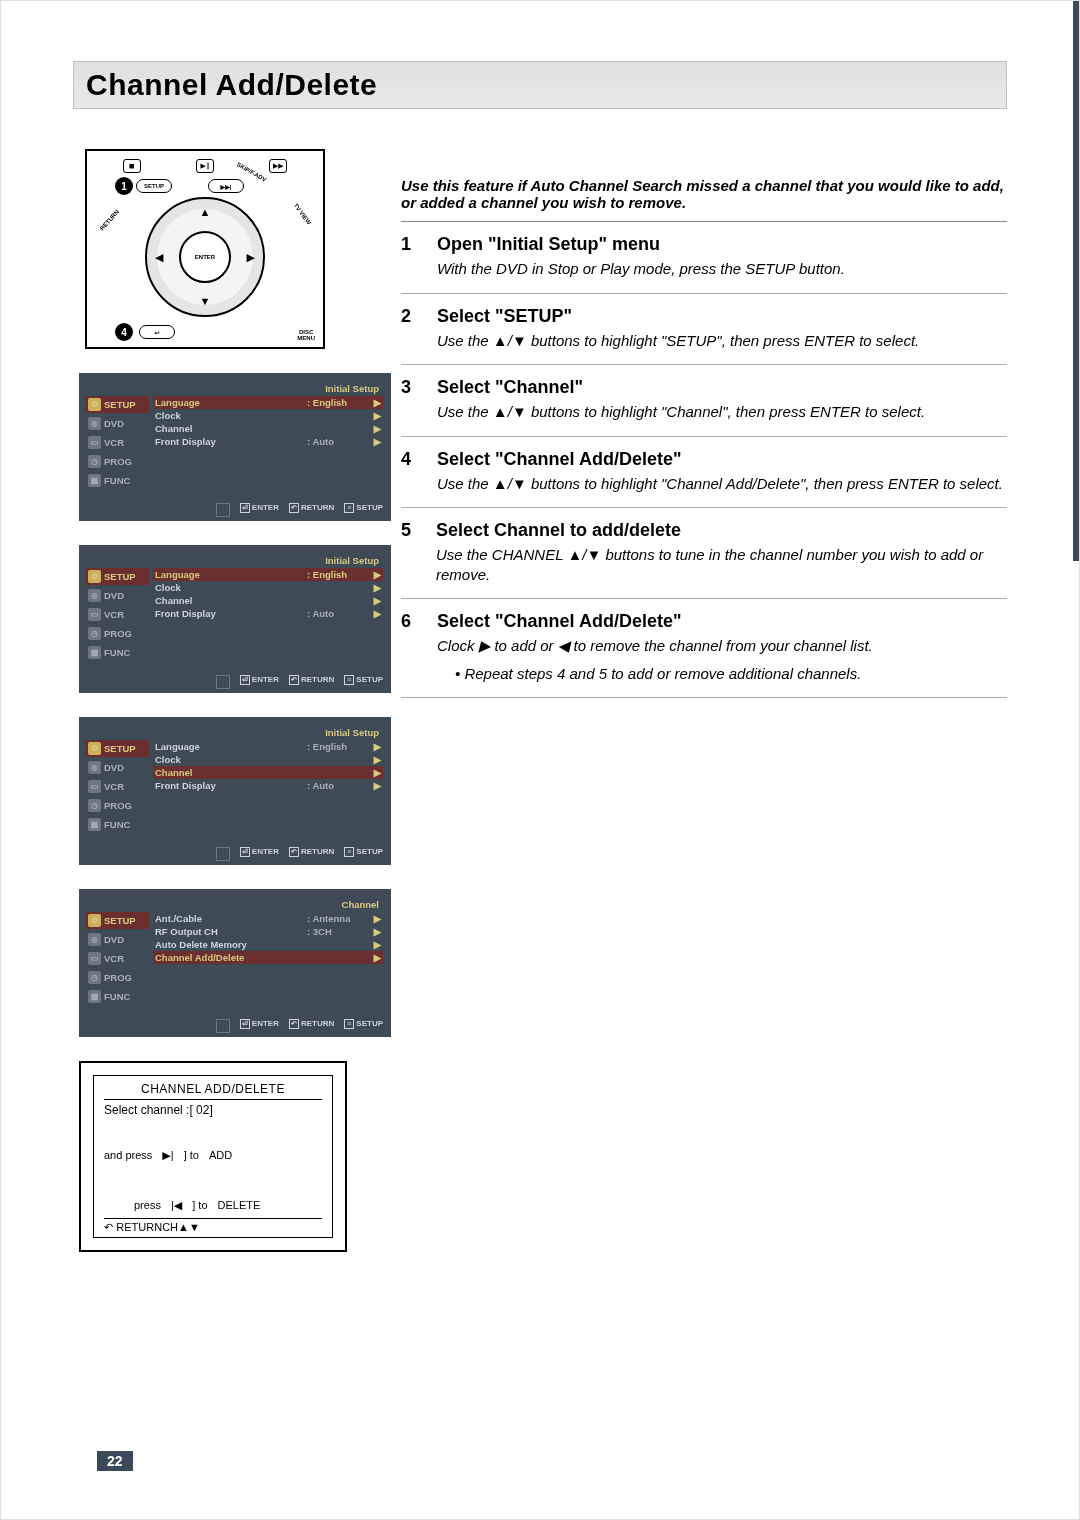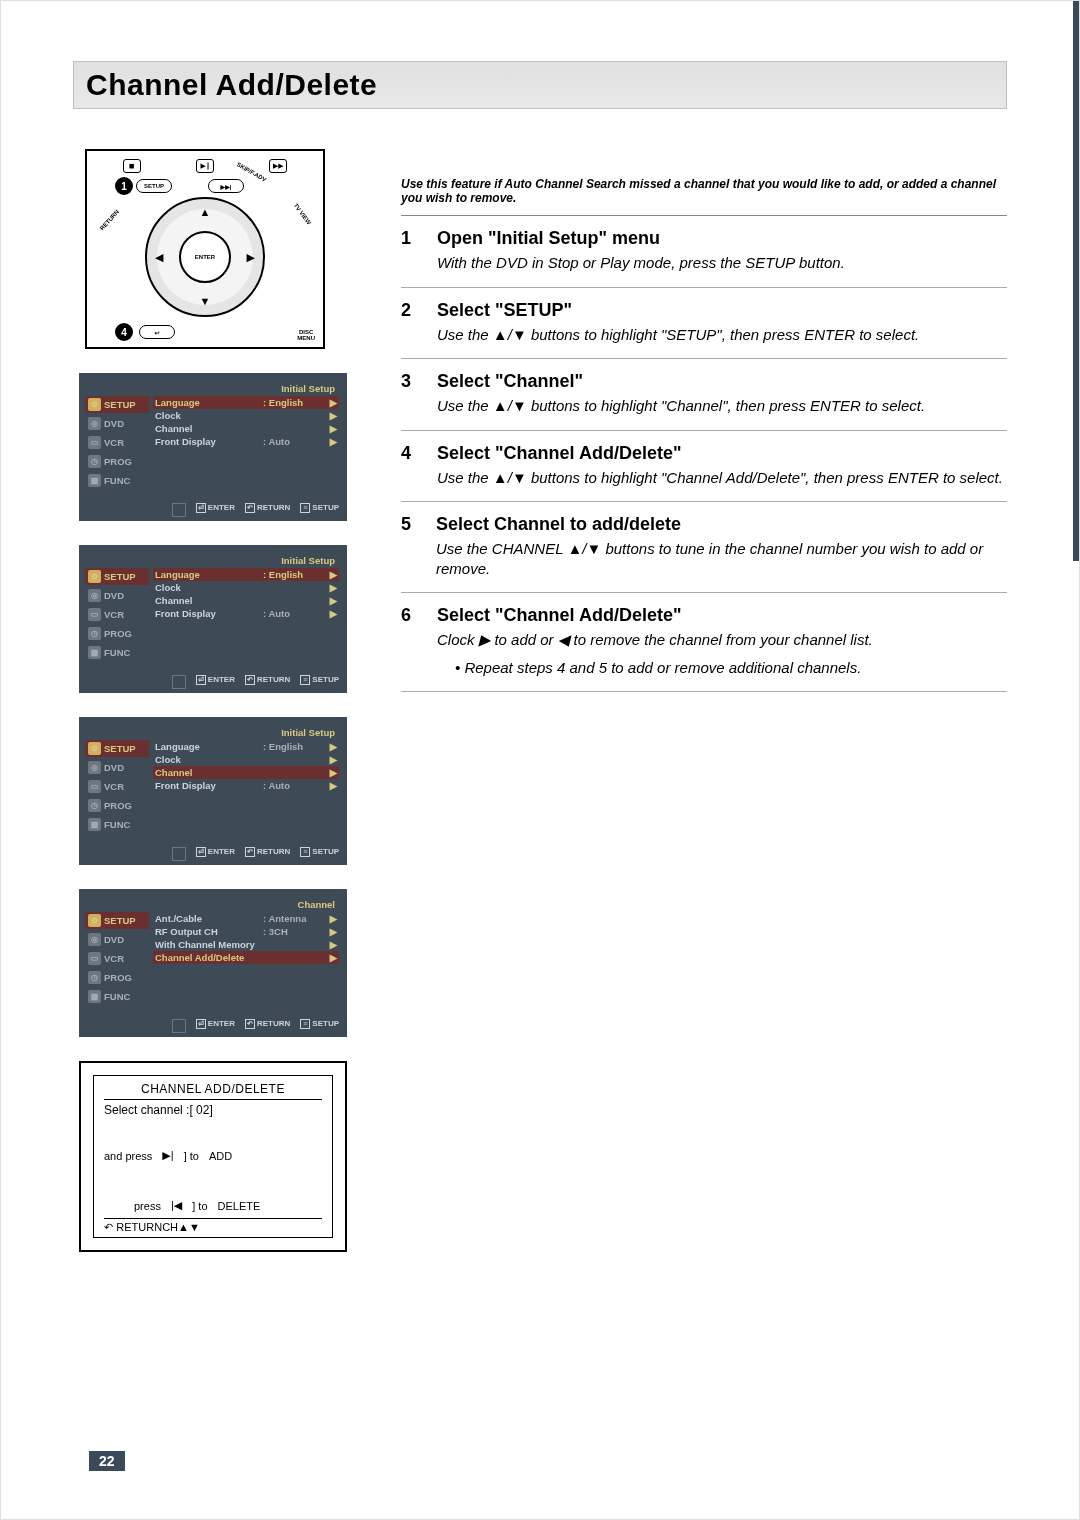--- a/index.html
+++ b/index.html
@@ -108,21 +108,21 @@
   .remote-skip{position:absolute;right:55px;top:18px;font-size:6px;font-weight:bold;transform:rotate(30deg);}
   .remote-tvview{position:absolute;right:8px;top:60px;font-size:6px;font-weight:bold;transform:rotate(54deg);}
   .remote-bottom{
     position:absolute;left:28px;bottom:6px;
     display:flex;align-items:center;gap:6px;font-size:7px;font-weight:bold;
   }
   .remote-disc{position:absolute;right:8px;bottom:6px;font-size:6px;font-weight:bold;line-height:1;text-align:center;}
 
   
   .osd {
-    width: 268px;
+    width: 312px;
     background: #3e4a55;
     color: #fff;
     font-size: 9.5px;
     font-weight: bold;
     padding: 10px 8px 4px 6px;
     margin-left: 6px;
   }
   .osd-title {
     text-align: right;
     color: #d8c980;
@@ -181,33 +181,33 @@
   .cad-title{
     text-align:center;
     border-bottom:1px solid #000;
     padding-bottom:3px;
     margin-bottom:3px;
     font-size:12px;
     letter-spacing:0.5px;
   }
   .cad-row{display:flex;justify-content:flex-start;font-size:12px;}
   .cad-actions{margin-top:32px;font-size:11px;}
-  .cad-actions .l{display:flex;gap:10px;align-items:center;}
+  .cad-actions .l{display:flex;gap:10px;}
   .cad-foot{
     border-top:1px solid #000;
     margin-top:6px;padding-top:2px;
     display:flex;justify-content:flex-start;font-size:11px;
   }
   .tri{font-size:11px;}
 
   
   .intro{
     font-style: italic;
     font-weight: bold;
-    font-size:12px;
+    font-size:15px;
     padding-bottom:10px;
   }
   .steps{border-top:1px solid #888;}
   .step{
     display:flex;
     gap:18px;
     padding:12px 0 14px 0;
     border-bottom:1px solid #aaa;
   }
   .step:last-child{border-bottom:1px solid #aaa;}
@@ -216,21 +216,21 @@
     font-weight:bold;
     font-size:18px;
   }
   .step-body h3{font-size:18px;margin-bottom:4px;}
   .step-body p{font-size:15px;line-height:1.3;font-style:italic;}
   .bullet{margin-top:8px;padding-left:18px;font-size:15px;}
   .bullet::before{content:"• ";}
 
   .page-num{
     position:absolute;
-    bottom:48px; left:88px;
+    bottom:48px; left:96px;
     background:#3a4a5a;
     color:#fff;
     font-weight:bold;
     font-size:14px;
     padding:2px 10px;
   }
 </style>
 </head>
 <body>
 
@@ -476,21 +476,21 @@
                 <span class="label">Ant./Cable</span>
                 <span class="val">: Antenna</span>
                 <span class="ar">▶</span>
               </div>
             <div class="menu-row">
                 <span class="label">RF Output CH</span>
                 <span class="val">: 3CH</span>
                 <span class="ar">▶</span>
               </div>
             <div class="menu-row">
-                <span class="label">With Channel Memory</span>
+                <span class="label">Auto Delete Memory</span>
                 <span class="val"></span>
                 <span class="ar">▶</span>
               </div>
             <div class="menu-row sel">
                 <span class="label">Channel Add/Delete</span>
                 <span class="val"></span>
                 <span class="ar">▶</span>
               </div>
           </div>
         </div>

